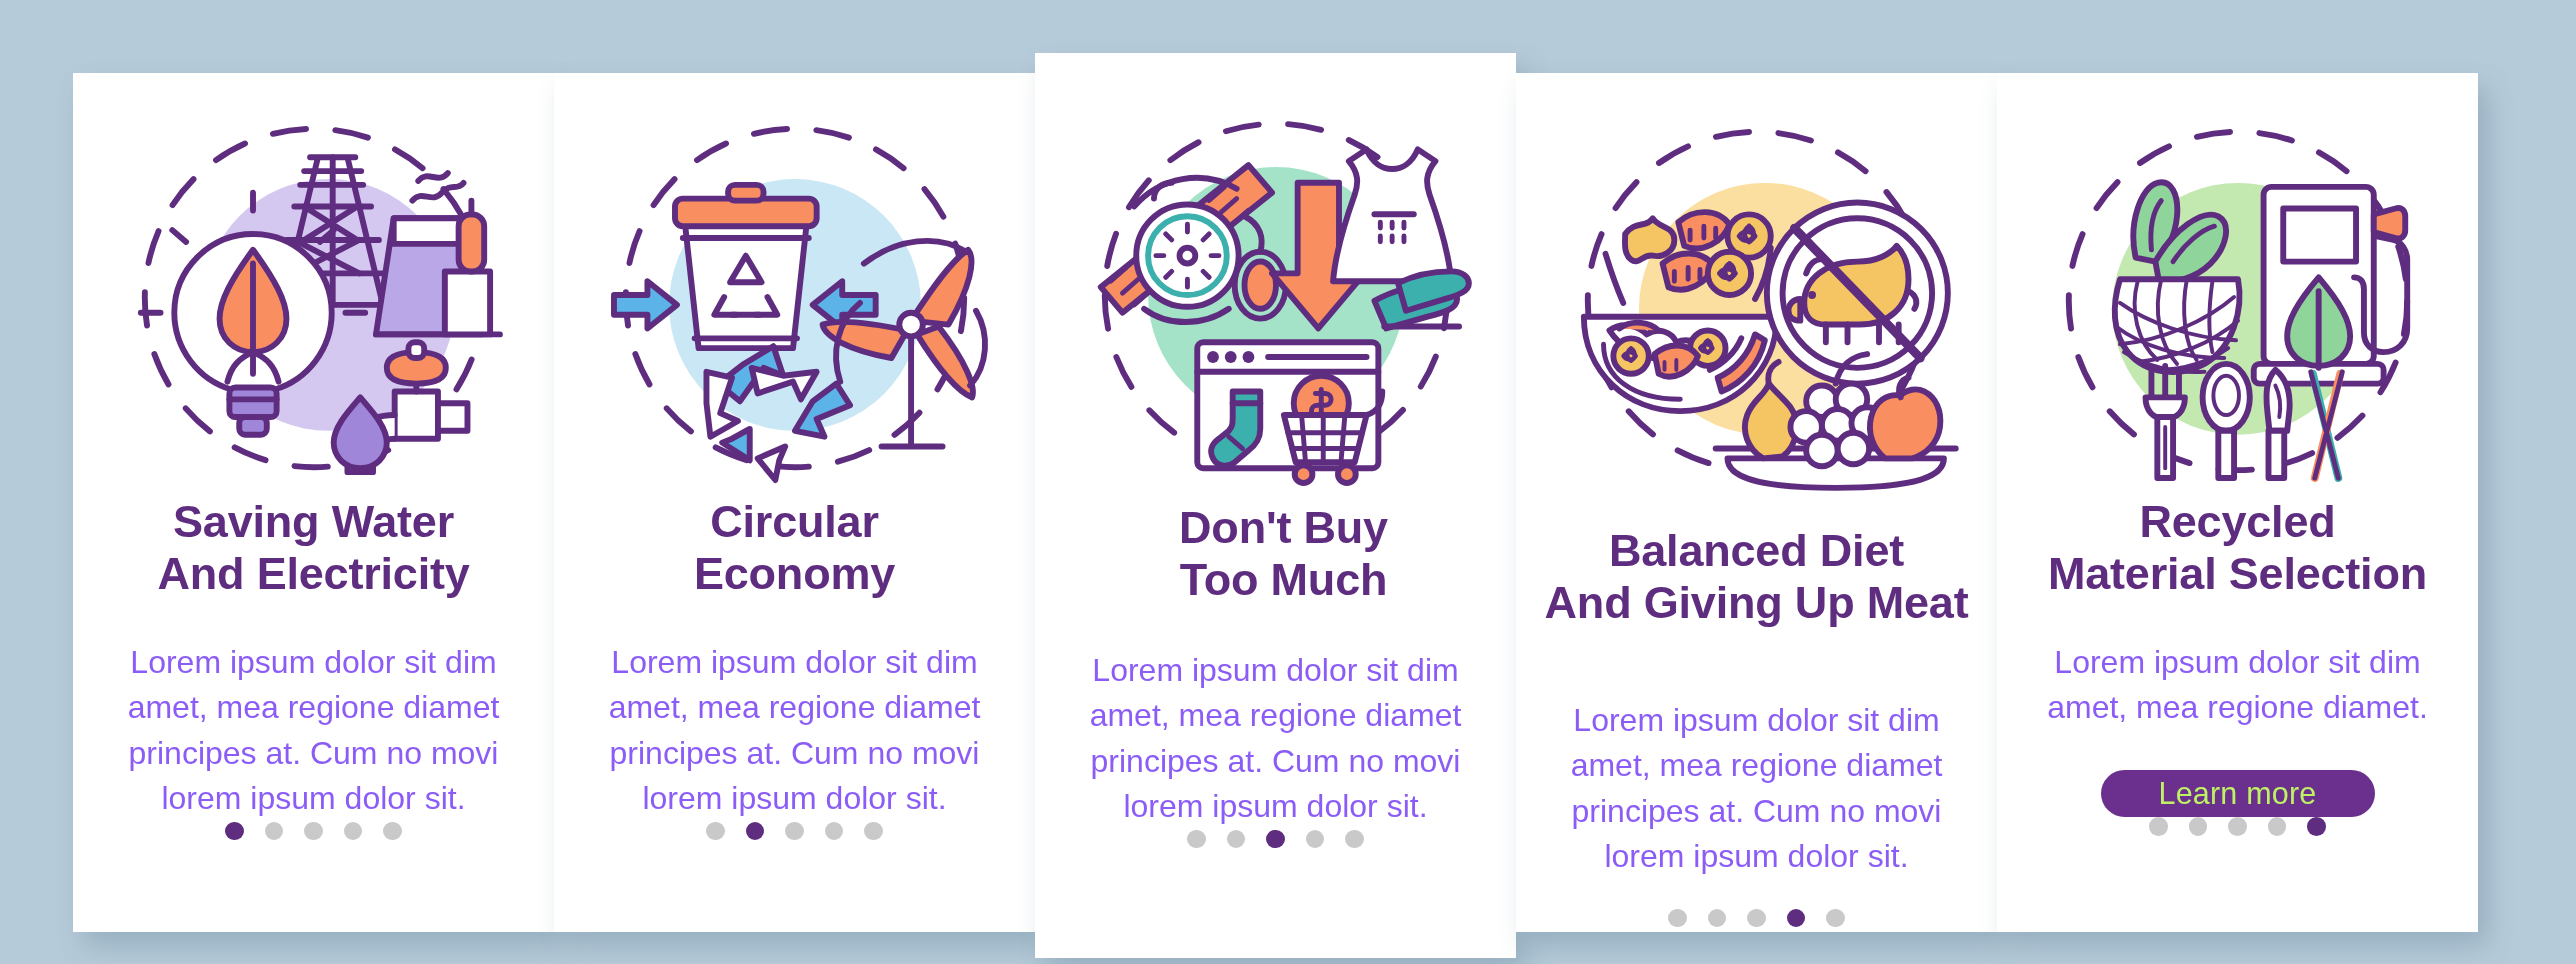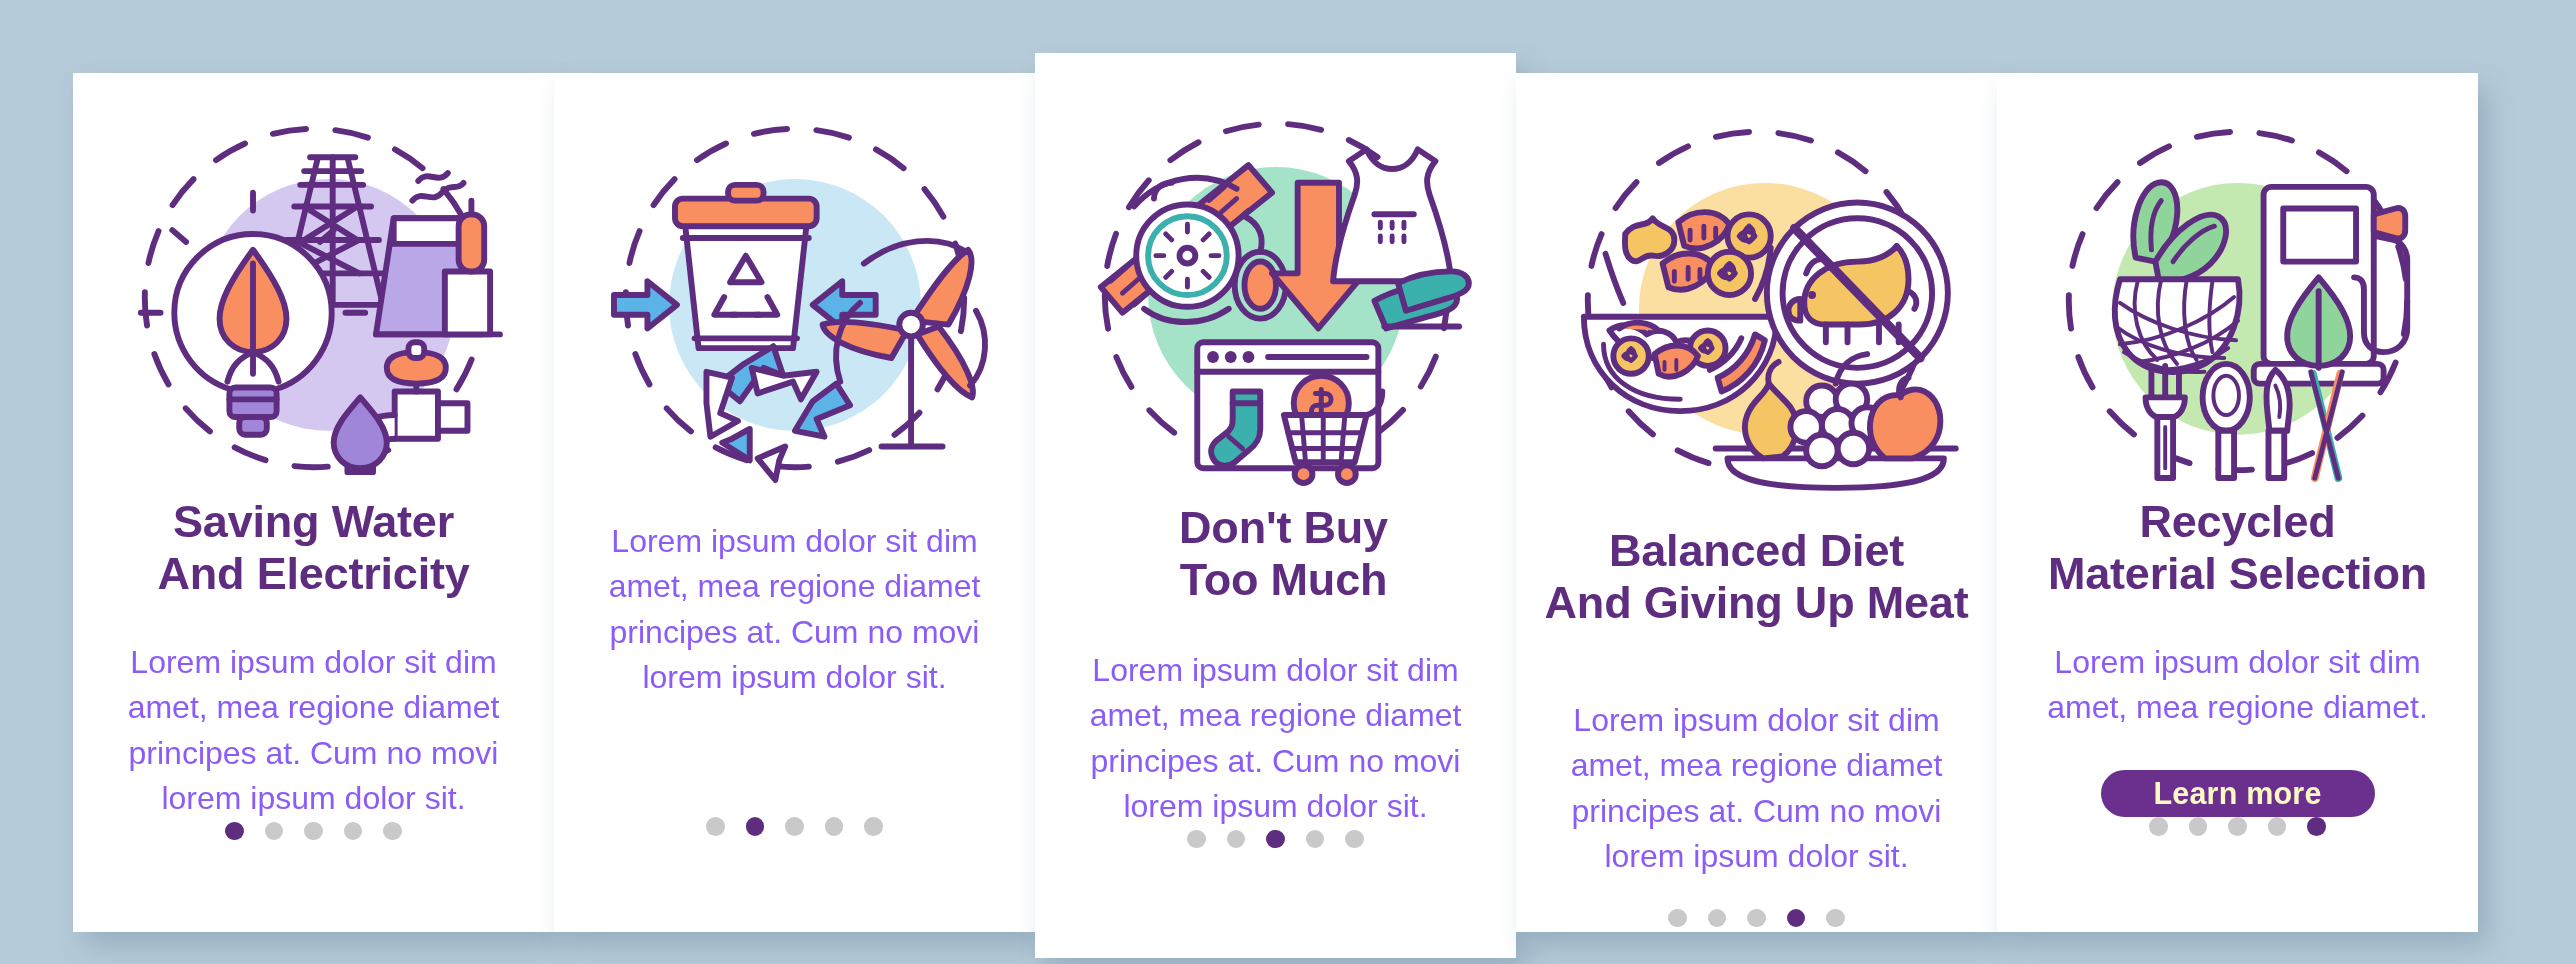--- a/index.html
+++ b/index.html
@@ -55,24 +55,24 @@
   .card-body {
     color: #8b5cf6;
     text-align: center;
     line-height: 1.42;
     white-space: pre-line;
   }
 
   
   .cta {
     background: #6b2f8e;
-    color: #fef9c3;
+    color: #bef264;
     border: none;
     border-radius: 983px;
-    font-weight: bold;
+    font-weight: normal;
     cursor: pointer;
     display: flex;
     align-items: center;
     justify-content: center;
   }
 
   
   .dots {
     display: flex;
     align-items: center;
@@ -240,20 +240,22 @@
           <path d="M314 218 c-38 -8 -70 -12 -86 -6 c2 12 26 26 70 34 z" fill="#f98e61" stroke="#5f2d7f"></path>
           <path d="M324 222 c20 32 40 58 56 64 c4 -10 -6 -36 -34 -72 z" fill="#f98e61" stroke="#5f2d7f"></path>
           <circle cx="318" cy="212" r="12" fill="#ffffff" stroke="#5f2d7f"></circle>
 
           <path d="M270 150 c34 -26 76 -30 104 -12" fill="none"></path>
           <path d="M384 198 c14 24 12 56 -6 76" fill="none"></path>
           <path d="M246 270 c-10 -30 -2 -62 20 -80" fill="none"></path>
         </g>
       </svg>
     </div>
+    <div class="card-title">Circular
+Economy</div>
     <div class="card-body">Lorem ipsum dolor sit dim
 amet, mea regione diamet
 principes at. Cum no movi
 lorem ipsum dolor sit.</div>
     <div class="dots">
       <span class="dot"></span>
       <span class="dot active"></span>
       <span class="dot"></span>
       <span class="dot"></span>
       <span class="dot"></span>

